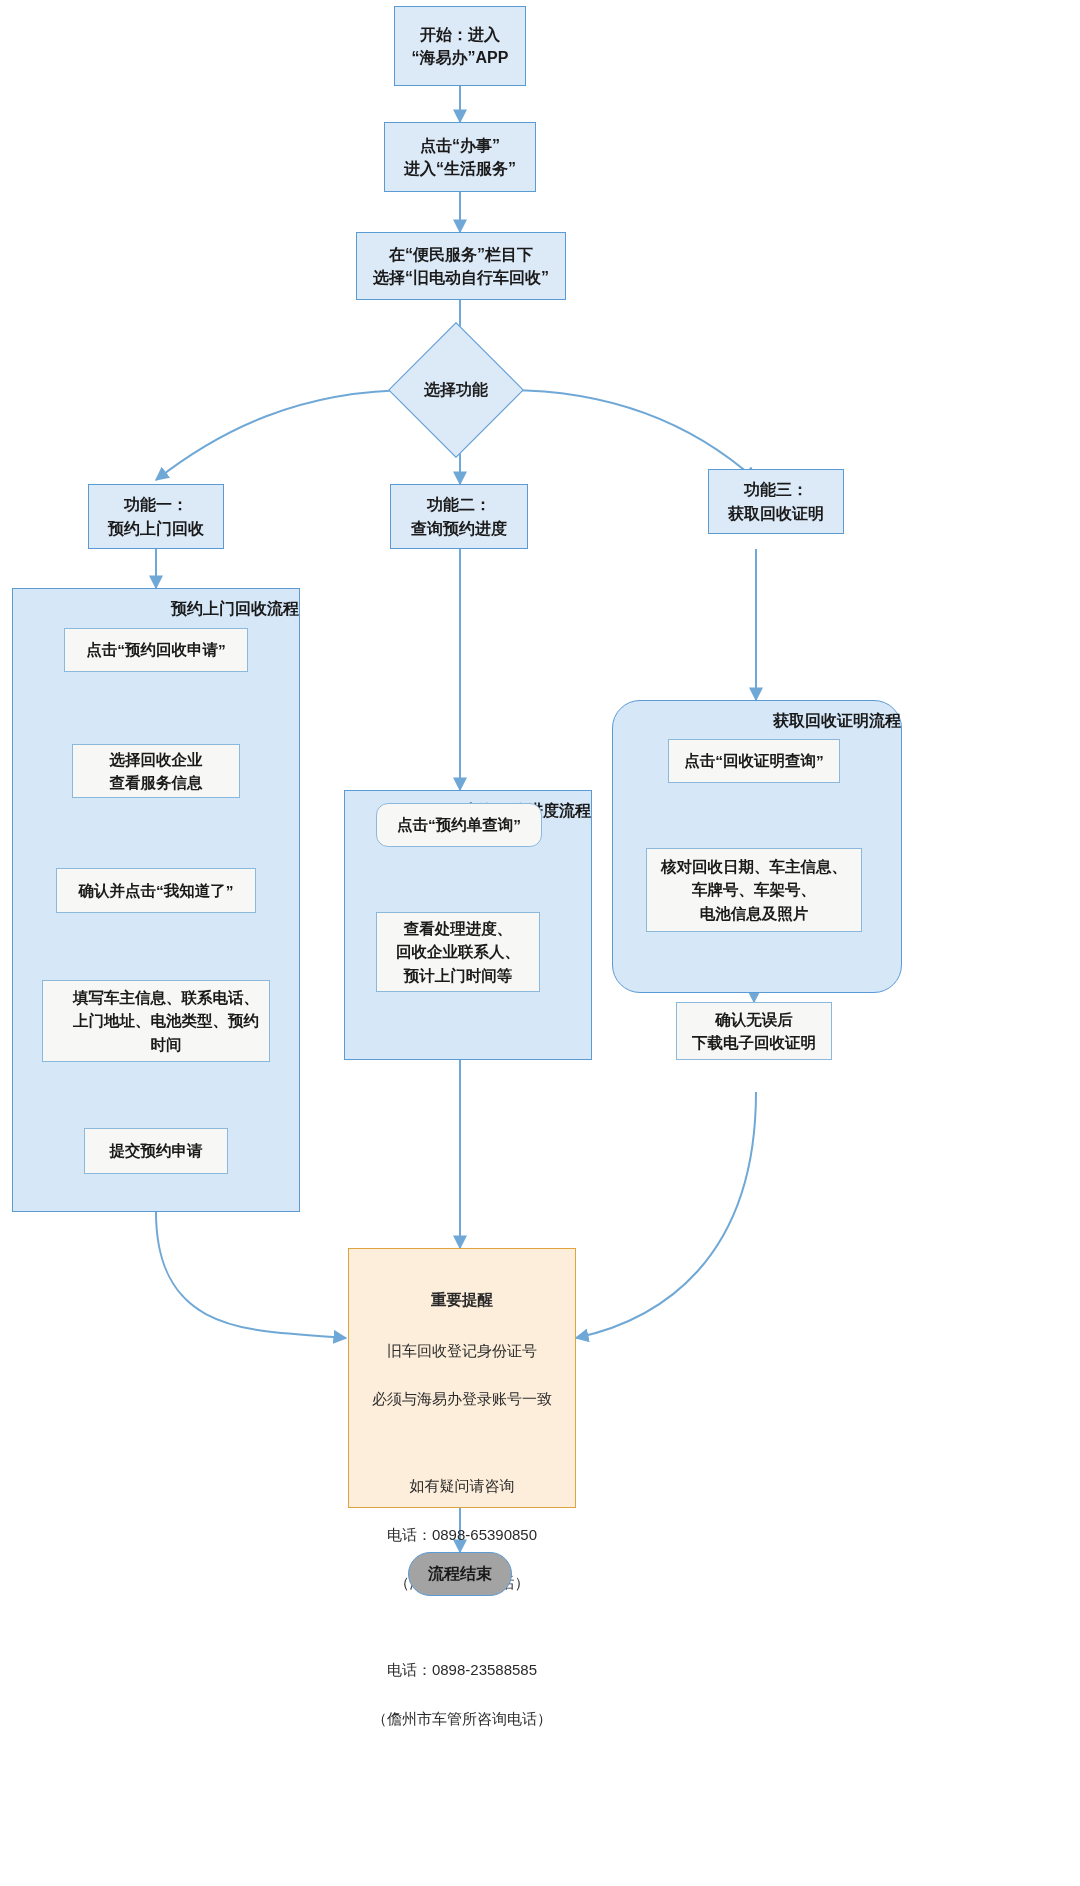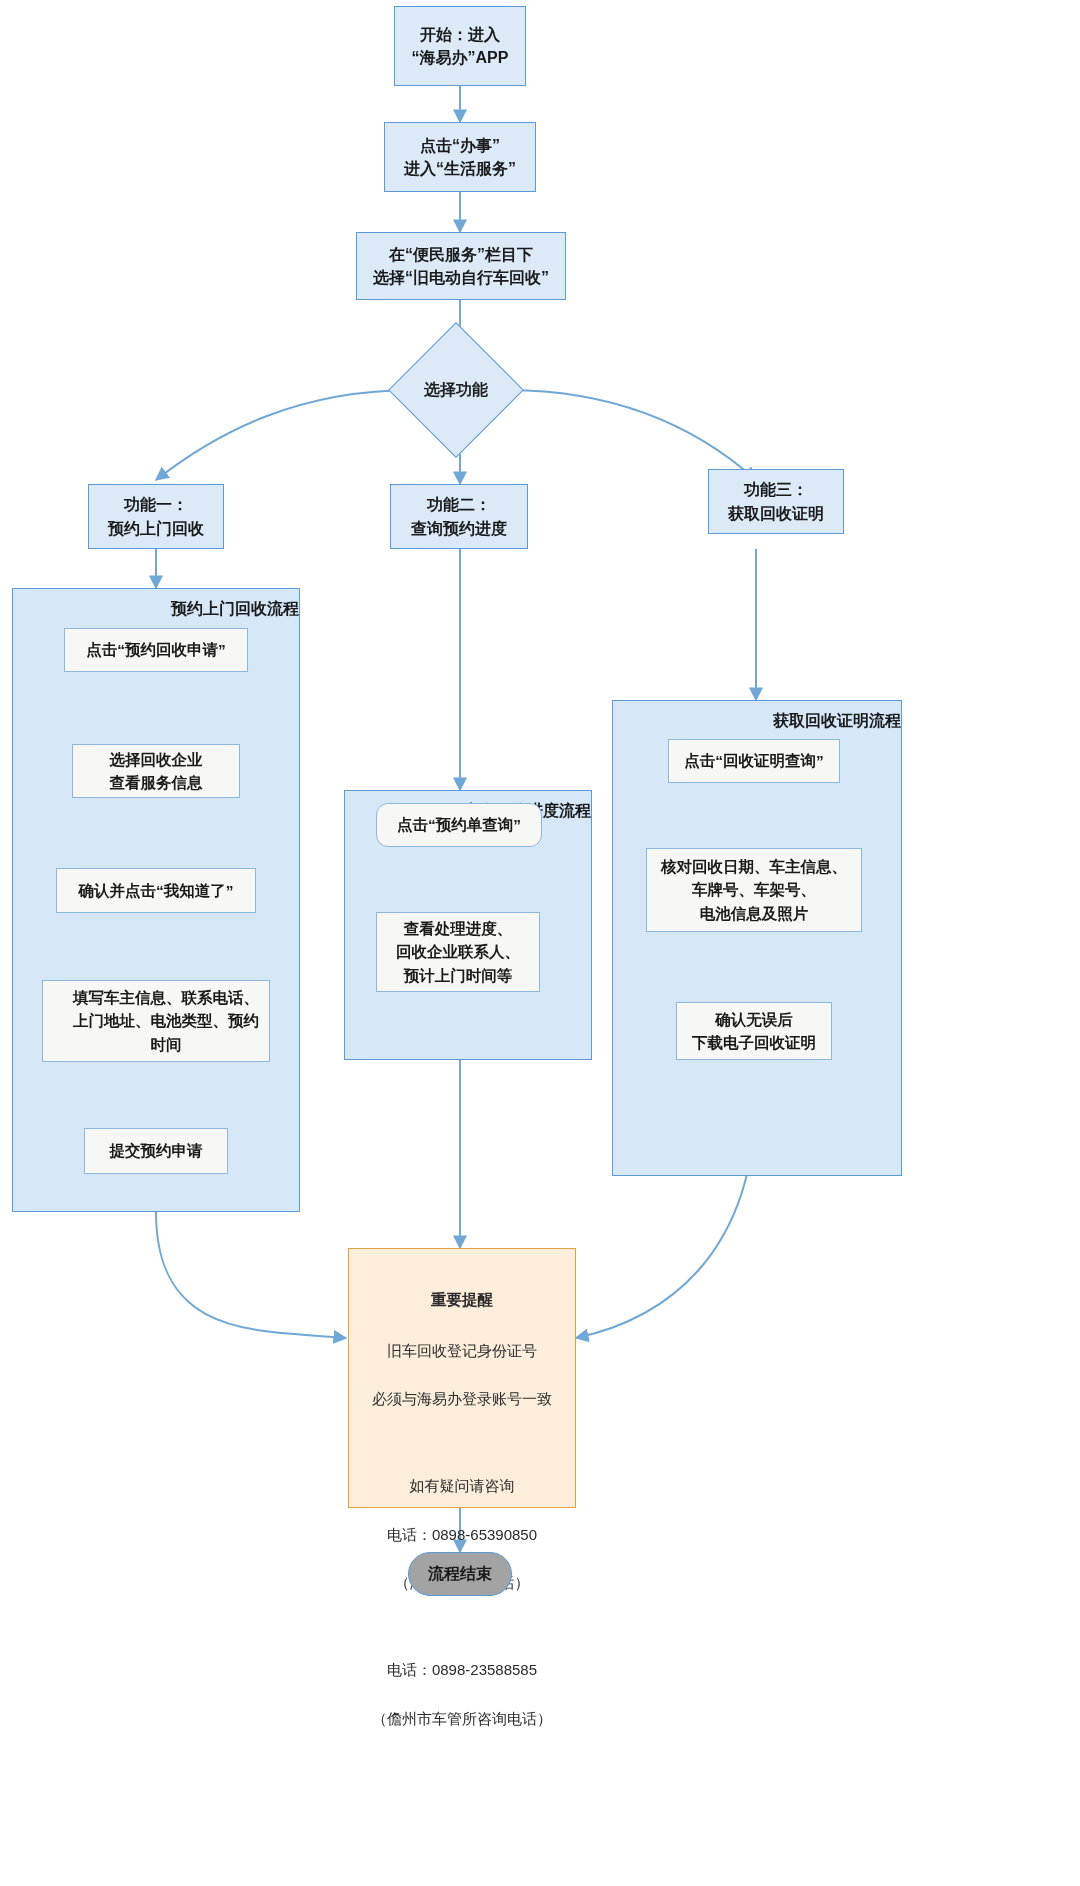--- a/index.html
+++ b/index.html
@@ -192,21 +192,21 @@
   <div class="step" style="left:84px;top:1128px;width:144px;height:46px;">提交预约申请</div>
 
   <div class="group" style="left:344px;top:790px;width:248px;height:270px;">
     <div class="group-title">查询预约进度流程</div>
   </div>
   <div class="step" style="left:376px;top:803px;width:166px;height:44px;border-radius:12px;">点击“预约单查询”</div>
   <div class="step" style="left:376px;top:912px;width:164px;height:80px;">查看处理进度、
 回收企业联系人、
 预计上门时间等</div>
 
-  <div class="group" style="left:612px;top:700px;width:290px;height:476px;">
+  <div class="group" style="left:612px;top:700px;width:290px;height:293px;border-radius:28px;">
     <div class="group-title">获取回收证明流程</div>
   </div>
   <div class="step" style="left:668px;top:739px;width:172px;height:44px;">点击“回收证明查询”</div>
   <div class="step" style="left:646px;top:848px;width:216px;height:84px;">核对回收日期、车主信息、
 车牌号、车架号、
 电池信息及照片</div>
   <div class="step" style="left:676px;top:1002px;width:156px;height:58px;">确认无误后
 下载电子回收证明</div>
 
   <div class="note" style="left:348px;top:1248px;width:228px;height:260px;">

